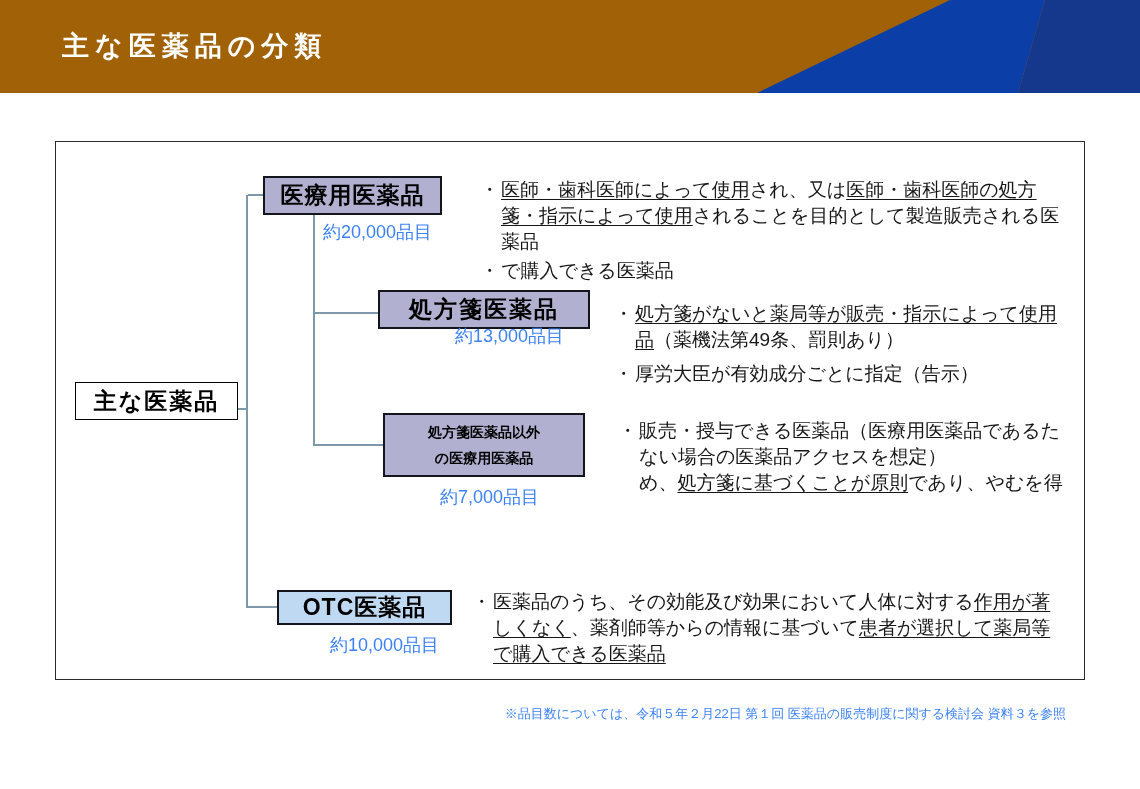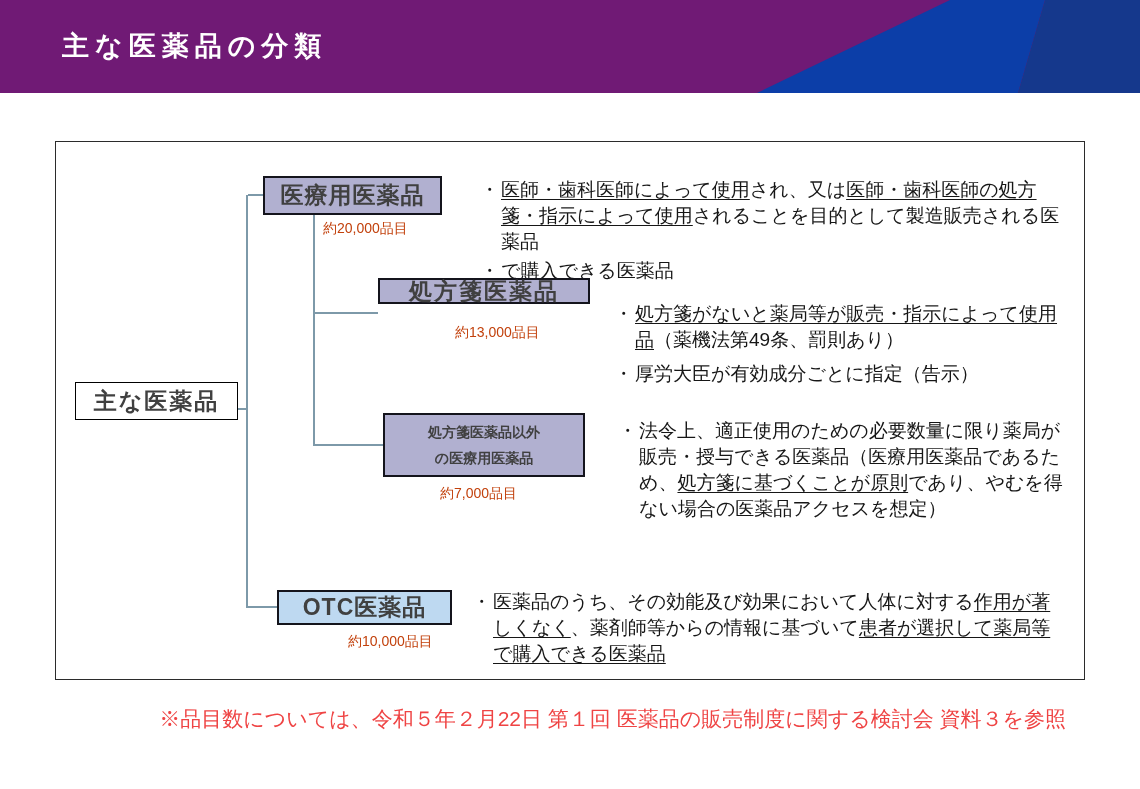--- a/index.html
+++ b/index.html
@@ -25,59 +25,59 @@
   .l-trunk{left:246px;top:195px;width:2px;height:413px;}
   .l-b1{left:248px;top:194px;width:15px;height:2px;}
   .l-b4{left:248px;top:606px;width:29px;height:2px;}
   .l-sub{left:313px;top:215px;width:2px;height:231px;}
   .l-b2{left:315px;top:312px;width:63px;height:2px;}
   .l-b3{left:315px;top:444px;width:68px;height:2px;}
   
   .node{
     position:absolute;z-index:2;box-sizing:border-box;
     display:flex;align-items:center;justify-content:center;
-    font-weight:bold;color:#404040;text-align:center;
+    font-weight:bold;color:#000000;text-align:center;
   }
   .root-box{
     left:75px;top:382px;width:163px;height:38px;background:#ffffff;
     border:1.5px solid #000;font-size:23px;letter-spacing:2px;
   }
   .cat-box{border:2px solid #14141c;}
   .b1-box{left:263px;top:176px;width:179px;height:39px;font-size:23px;letter-spacing:1px;}
-  .b2-box{left:378px;top:278px;width:212px;height:26px;font-size:23px;letter-spacing:2px;}
+  .b2-box{left:378px;top:290px;width:212px;height:39px;font-size:23px;letter-spacing:2px;}
   .b3-box{left:383px;top:413px;width:202px;height:64px;font-size:14px;line-height:26px;flex-direction:column;}
   .b4-box{left:277px;top:590px;width:175px;height:35px;font-size:23px;letter-spacing:1px;}
   
-  .count{position:absolute;z-index:2;font-size:14px;color:#c2410c;white-space:nowrap;}
+  .count{position:absolute;z-index:2;font-size:18px;color:#3b82f6;white-space:nowrap;}
   .c1{left:323px;top:220px;}
   .c2{left:455px;top:324px;}
   .c3{left:440px;top:485px;}
-  .c4{left:348px;top:633px;}
+  .c4{left:330px;top:633px;}
   
   .blist{position:absolute;z-index:2;font-size:19px;color:#161616;}
   .bullet{position:relative;padding-left:21px;margin-bottom:8px;}
   .list1 .bullet{margin-bottom:3px;}
   .marker{position:absolute;left:0;top:0;line-height:26px;}
   .bline{line-height:26px;height:26px;white-space:nowrap;}
   .u{text-decoration:underline;text-underline-offset:3px;text-decoration-thickness:1px;}
   .list1{left:480px;top:177px;width:585px;}
   .list2{left:614px;top:301px;width:450px;}
   .list3{left:618px;top:418px;width:446px;}
   .list4{left:472px;top:589px;width:595px;}
   
   .footnote{
-    position:absolute;right:74px;top:705px;font-size:21px;color:#ef4444;white-space:nowrap;z-index:2;
+    position:absolute;right:74px;top:705px;font-size:13px;color:#3b82f6;white-space:nowrap;z-index:2;
   }
 </style>
 </head>
 <body>
 
 <div class="canvas">
 
-  <div class="header" style="background-color: #701a75;">
+  <div class="header" style="background-color: #a16207;">
     <svg width="1140" height="93" viewBox="0 0 1140 93">
       <polygon points="950,0 1045,0 1018,93 757,93" fill="#0c3ea8"></polygon>
       <polygon points="1045,0 1140,0 1140,93 1018,93" fill="#15388c"></polygon>
     </svg>
     <div class="header-title">主な医薬品の分類</div>
   </div>
 
   <div class="frame"></div>
 
   <div class="cline l-root" style="background-color: rgb(125, 153, 169);"></div>
@@ -126,24 +126,23 @@
   </div>
 
   <div class="node cat-box b3-box" style="background-color: rgb(177, 176, 208);">
     <span>処方箋医薬品以外</span>
     <span>の医療用医薬品</span>
   </div>
   <div class="count c3">約7,000品目</div>
   <div class="blist list3">
     <div class="bullet">
         <span class="marker">・</span>
-        <div class="bline"><span>法令上、適正使用のための必要数量に限り薬局が</span></div>
         <div class="bline"><span>販売・授与できる医薬品（医療用医薬品であるた</span></div>
+        <div class="bline"><span>ない場合の医薬品アクセスを想定）</span></div>
         <div class="bline"><span>め、</span><span class="u">処方箋に基づくことが原則</span><span>であり、やむを得</span></div>
-        <div class="bline"><span>ない場合の医薬品アクセスを想定）</span></div>
       </div>
   </div>
 
   <div class="node cat-box b4-box" style="background-color: rgb(190, 217, 241);">
     <span>OTC医薬品</span>
   </div>
   <div class="count c4">約10,000品目</div>
   <div class="blist list4">
     <div class="bullet">
         <span class="marker">・</span>

